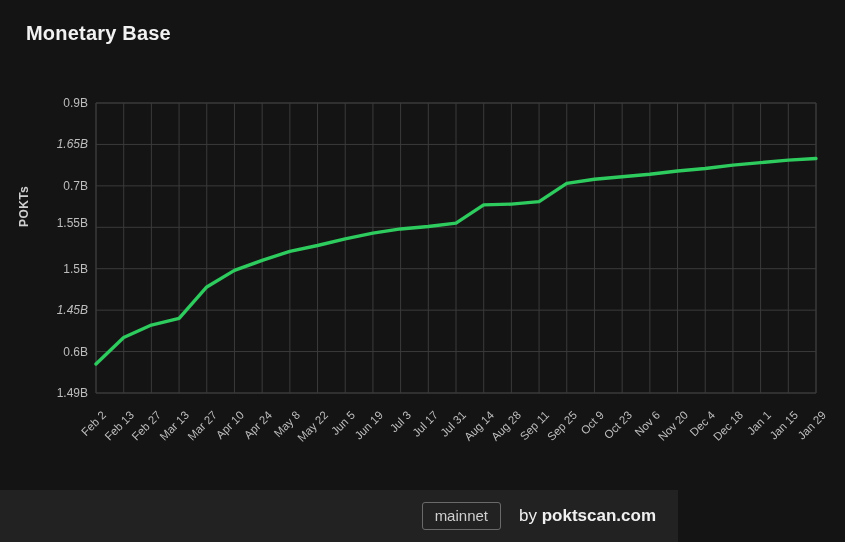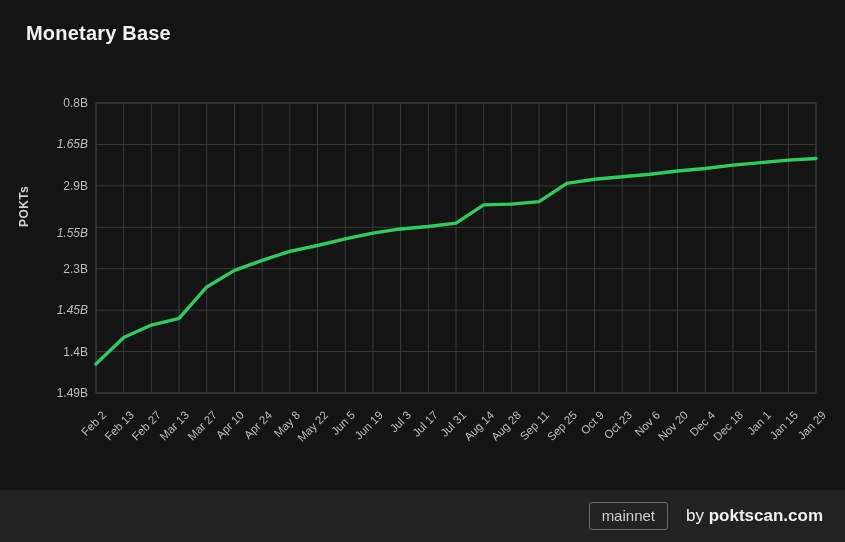--- a/index.html
+++ b/index.html
@@ -81,21 +81,21 @@
     color: #bdbdbd;
     white-space: nowrap;
     transform-origin: right center;
     transform: rotate(-45deg);
     text-align: right;
   }
   #footer {
     position: absolute;
     left: 0;
     bottom: 0;
-    width: 845px;
+    width: 678px;
     height: 52px;
     background: #222222;
     display: flex;
     align-items: center;
     justify-content: flex-end;
     padding-right: 22px;
     box-sizing: border-box;
   }
   #network-badge {
     border: 1px solid #6a6a6a;
@@ -167,27 +167,27 @@
           <line x1="816" y1="103" x2="816" y2="393" stroke="#3b3b3b" stroke-width="1"></line>
         </g>
       <path id="series-path" fill="none" stroke="#2ecc5e" stroke-width="3.4" stroke-linejoin="round" stroke-linecap="round" d="M 96.00 364.00 L 123.69 337.49 L 151.38 325.06 L 179.08 318.43 L 206.77 286.94 L 234.46 270.37 L 262.15 260.43 L 289.85 251.31 L 317.54 245.51 L 345.23 238.89 L 372.92 233.09 L 400.62 228.94 L 428.31 226.46 L 456.00 223.14 L 483.69 204.91 L 511.38 204.09 L 539.08 201.60 L 566.77 183.37 L 594.46 179.23 L 622.15 176.74 L 649.85 174.26 L 677.54 170.94 L 705.23 168.46 L 732.92 165.14 L 760.62 162.66 L 788.31 160.17 L 816.00 158.51"></path>
     </svg>
   </div>
 
   <div id="axis-y-title">POKTs</div>
 
   <div id="ytick-layer">
       <div class="ytick" style="top: 393px;">1.49B</div>
-      <div class="ytick" style="top: 351.571px;">1.4B</div>
+      <div class="ytick" style="top: 351.571px;">0.6B</div>
       <div class="ytick" style="top: 310.143px; font-style: italic;">1.45B</div>
-      <div class="ytick" style="top: 268.714px;">2.3B</div>
-      <div class="ytick" style="top: 233px; font-style: italic;">1.55B</div>
-      <div class="ytick" style="top: 185.857px;">2.9B</div>
+      <div class="ytick" style="top: 268.714px;">1.5B</div>
+      <div class="ytick" style="top: 223px;">1.55B</div>
+      <div class="ytick" style="top: 185.857px;">0.7B</div>
       <div class="ytick" style="top: 144.429px; font-style: italic;">1.65B</div>
-      <div class="ytick" style="top: 103px;">0.8B</div>
+      <div class="ytick" style="top: 103px;">0.9B</div>
     </div>
   <div id="xtick-layer">
       <div class="xtick" style="left: -96px; width: 200px; top: 407px;">Feb 2</div>
       <div class="xtick" style="left: -68.3077px; width: 200px; top: 407px;">Feb 13</div>
       <div class="xtick" style="left: -40.6154px; width: 200px; top: 407px;">Feb 27</div>
       <div class="xtick" style="left: -12.9231px; width: 200px; top: 407px;">Mar 13</div>
       <div class="xtick" style="left: 14.7692px; width: 200px; top: 407px;">Mar 27</div>
       <div class="xtick" style="left: 42.4615px; width: 200px; top: 407px;">Apr 10</div>
       <div class="xtick" style="left: 70.1538px; width: 200px; top: 407px;">Apr 24</div>
       <div class="xtick" style="left: 97.8462px; width: 200px; top: 407px;">May 8</div>

